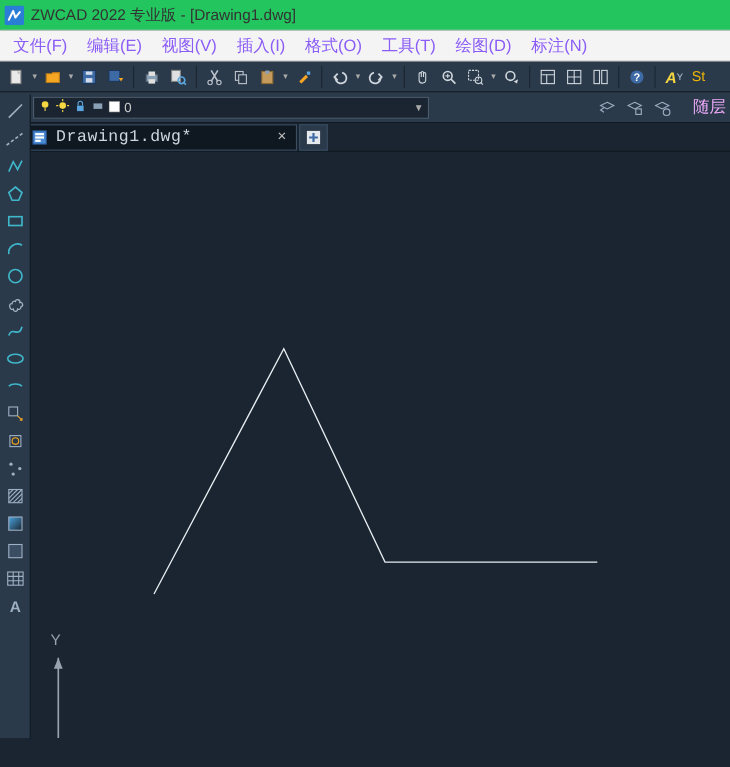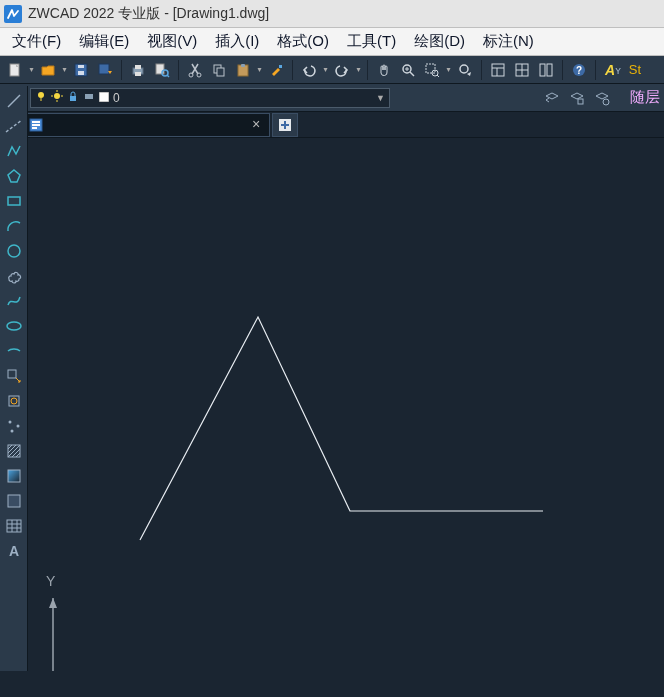--- a/index.html
+++ b/index.html
@@ -8,38 +8,38 @@
     height: 697px;
     font-family: "Microsoft YaHei", "SimSun", Arial, sans-serif;
     font-size: 13px;
     background: #1a2531;
     color: #cdd3db;
     overflow: hidden;
   }
   
   .titlebar {
     height: 28px;
-    background: #e5e5e5;
+    background: #22c55e;
     color: #333;
     display: flex;
     align-items: center;
     padding: 0 4px;
     border-bottom: 1px solid #bfbfbf;
   }
   .titlebar .logo {
     width: 18px; height: 18px;
     margin-right: 6px;
     display: flex; align-items: center; justify-content: center;
   }
   .titlebar .title { font-size: 14px; }
   
   .menubar {
     height: 28px;
     background: #f4f4f4;
-    color: #0f172a;
+    color: #8b5cf6;
     display: flex;
     align-items: center;
     padding: 0 4px;
     gap: 2px;
     border-bottom: 1px solid #bfbfbf;
     font-size: 15px;
   }
   .menubar .menuitem {
     padding: 2px 8px;
     cursor: default;
@@ -540,20 +540,21 @@
       <div class="tabmenu">▼</div>
       <div class="doctab">
         <span class="icon">
           <svg width="16" height="16">
               <rect x="1" y="2" width="12" height="12" fill="#4a8bd6" stroke="#2a5a96"></rect>
               <rect x="3" y="4" width="8" height="2" fill="#fff"></rect>
               <rect x="3" y="7" width="8" height="2" fill="#fff"></rect>
               <rect x="3" y="10" width="5" height="2" fill="#fff"></rect>
             </svg>
         </span>
+        <span>Drawing1.dwg*</span>
         <span class="close">×</span>
       </div>
       <div class="newtab">
         <svg width="14" height="14">
             <rect x="1" y="1" width="12" height="12" fill="#e5e9ed"></rect>
             <line x1="7" y1="3" x2="7" y2="11" stroke="#3d6aa5" stroke-width="2"></line>
             <line x1="3" y1="7" x2="11" y2="7" stroke="#3d6aa5" stroke-width="2"></line>
           </svg>
       </div>
     </div>

